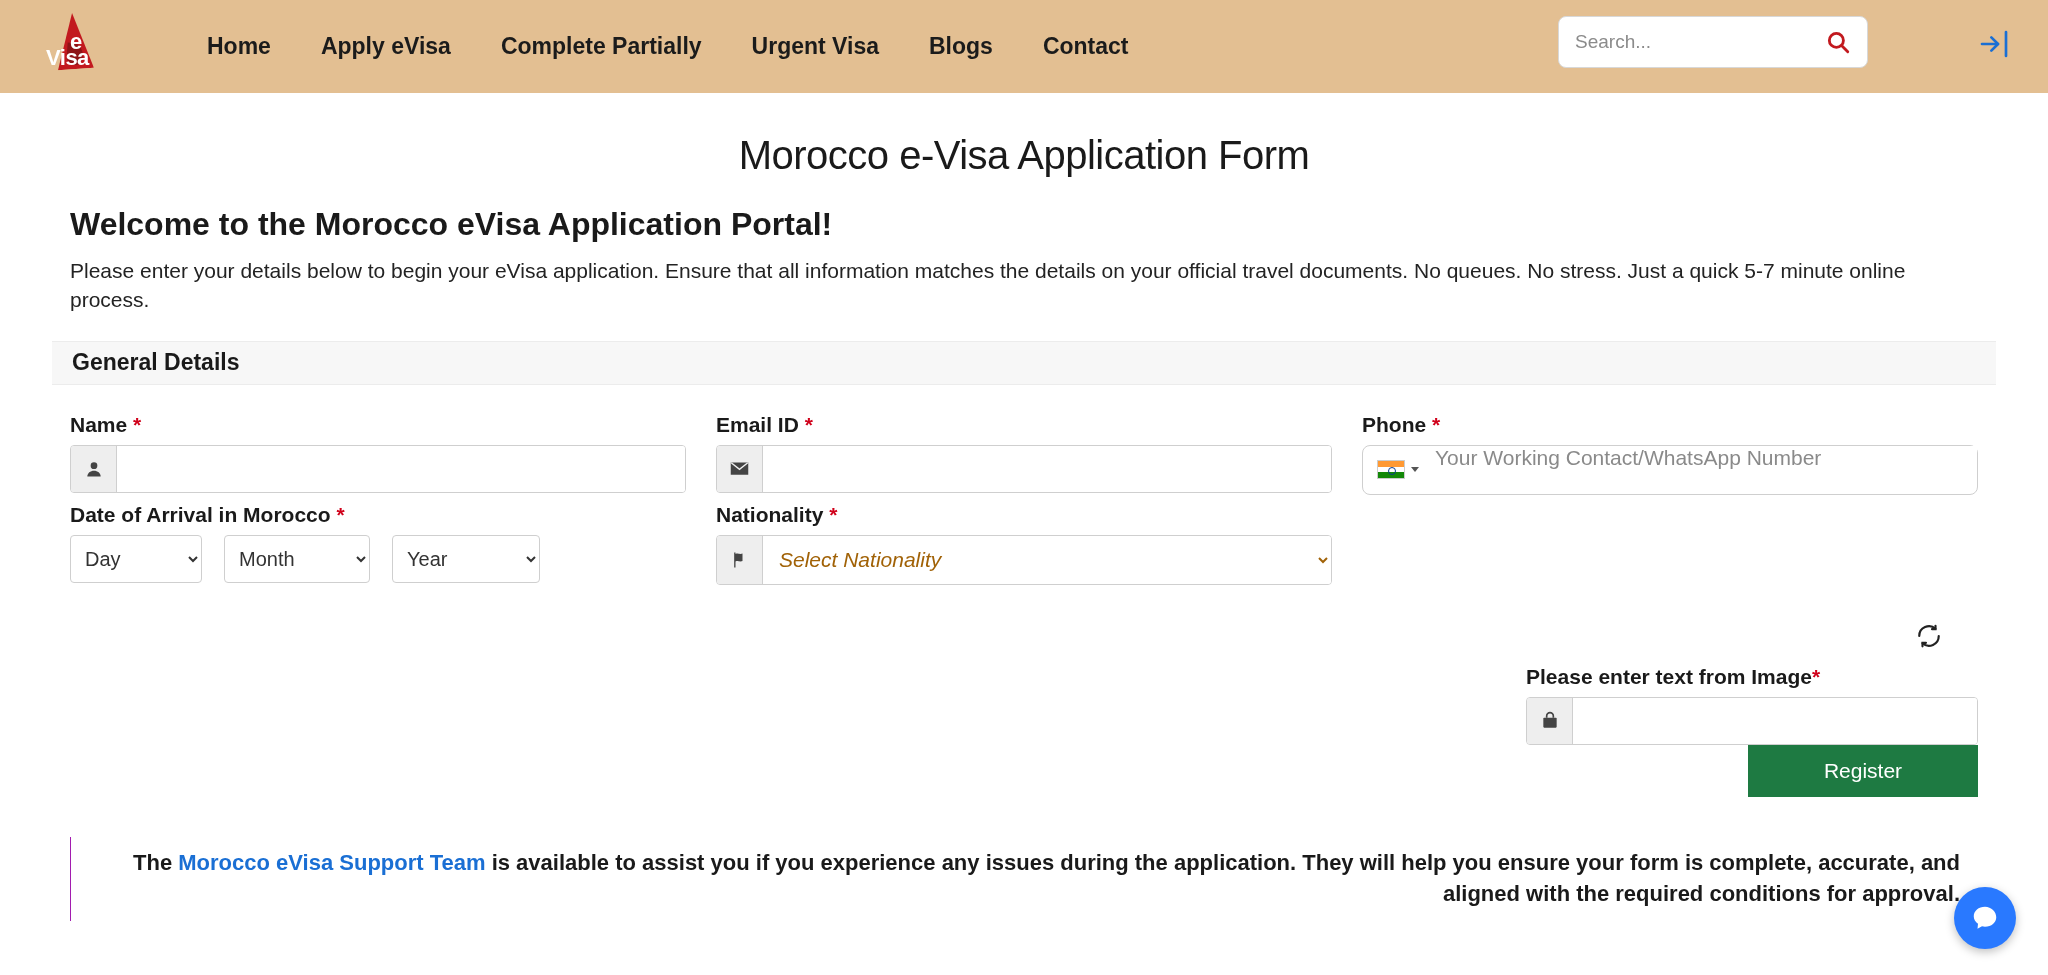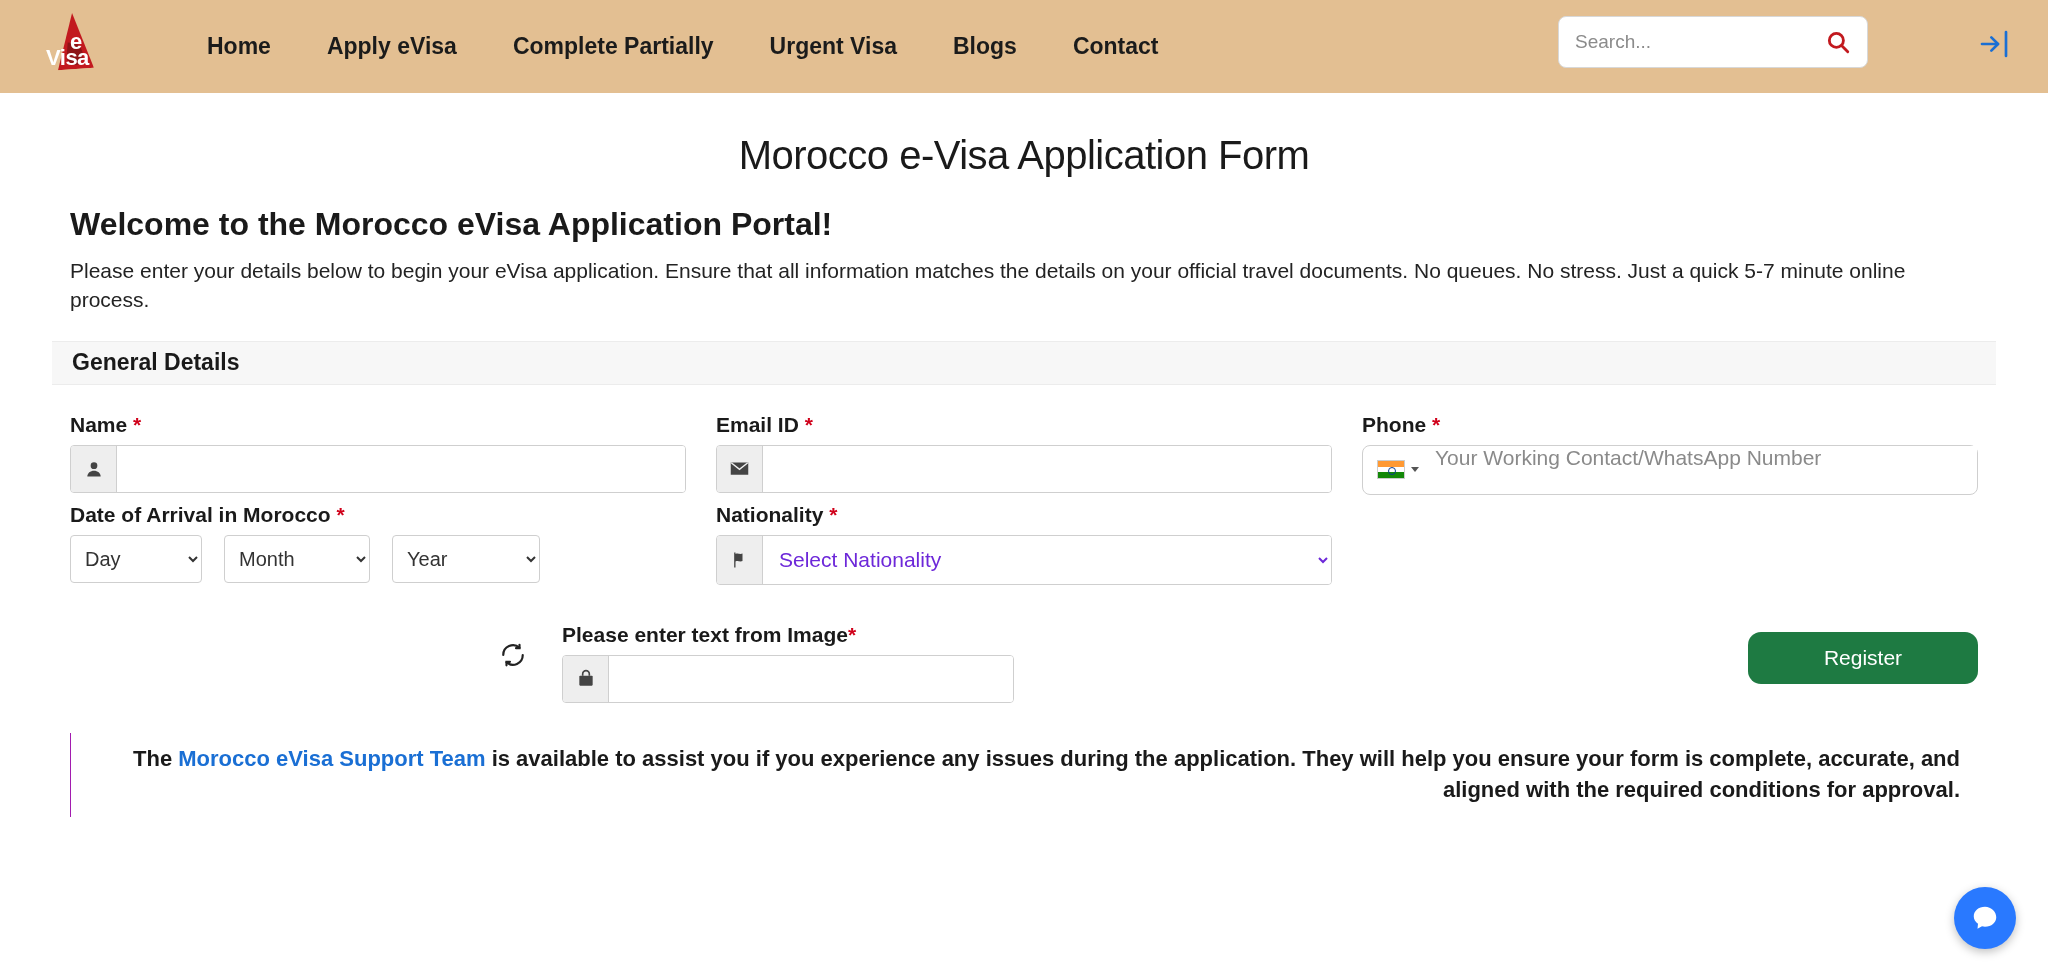--- a/index.html
+++ b/index.html
@@ -57,21 +57,21 @@
     position: absolute;
     left: 32px; top: 18px;
     color: #ffffff;
     font-size: 22px;
     font-weight: 700;
   }
 
   .nav {
     display: flex;
     align-items: center;
-    gap: 6px;
+    gap: 0;
     margin-left: 58px;
     text-align: center;
   }
   .nav-item {
     color: #1b1b1b;
     font-size: 23px;
     font-weight: 700;
     padding: 10px 25px;
     cursor: pointer;
     white-space: nowrap;
@@ -259,27 +259,29 @@
     border: 1px solid #cfcfcf;
     border-radius: 4px;
     overflow: hidden;
     background: #fff;
   }
   .nat-group select {
     border: none; outline: none; flex: 1;
     font-size: 21px; padding: 0 12px;
     background: #fff;
     font-family: "Liberation Sans", sans-serif;
-    color: #6d28d9;
+    color: #a16207;
+    font-style: italic;
   }
 
   .captcha-row {
     display: flex;
-    align-items: center;
+    align-items: flex-end;
     margin-top: 38px;
+    flex-direction: column;
   }
   .refresh-btn {
     margin: 0 36px 12px 430px;
     cursor: pointer;
     color: #222;
   }
   .captcha-block { }
   .captcha-label {
     font-size: 21px;
     font-weight: 700;
@@ -287,21 +289,21 @@
     margin-bottom: 8px;
   }
   .captcha-group { width: 452px; }
   .register-btn {
     margin-left: auto;
     width: 230px;
     height: 52px;
     background: #1e7a42;
     color: #fff;
     border: none;
-    border-radius: 13px;
+    border-radius: 0;
     font-size: 21px;
     font-family: "Liberation Sans", sans-serif;
     cursor: pointer;
     margin-bottom: 10px;
   }
 
   .notice {
     margin-top: 30px;
     border-left: 1px solid #a21caf;
     padding: 10px 18px 12px 18px;

